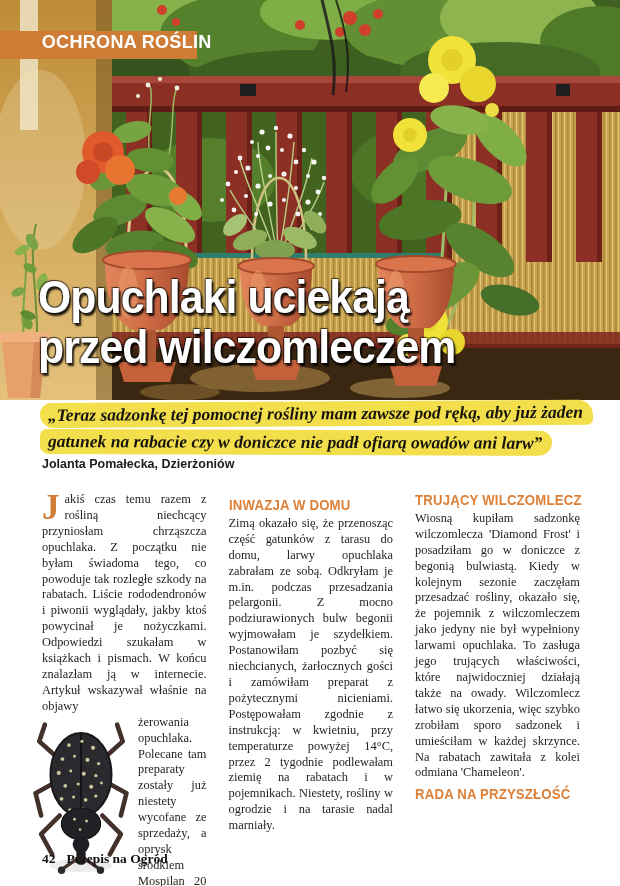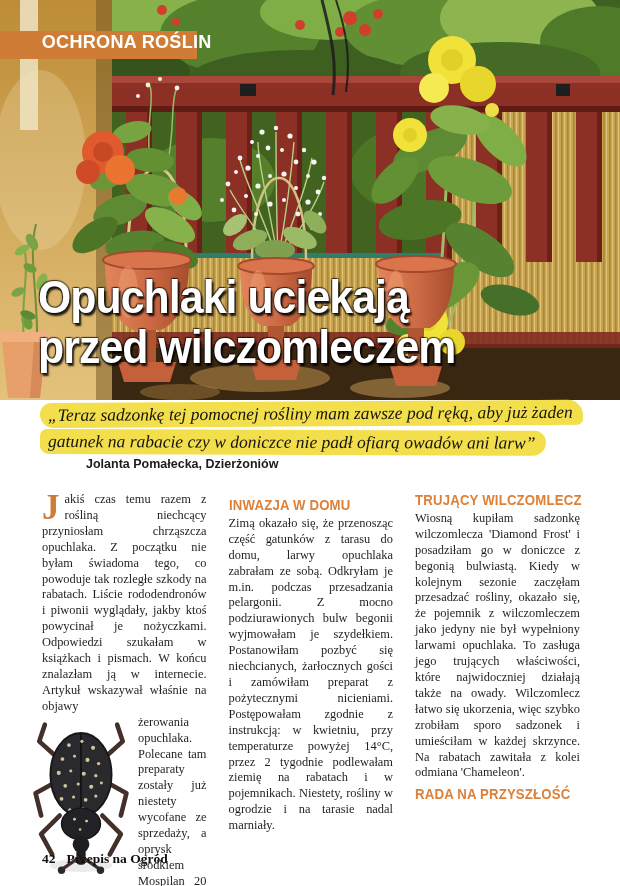--- a/index.html
+++ b/index.html
@@ -16,26 +16,26 @@
           transform-origin:left center;padding-left:44px;white-space:nowrap;}
   
   .headline{position:absolute;left:38px;top:272px;color:#fff;
           font-family:"Liberation Sans",sans-serif;font-weight:700;font-size:46px;
           line-height:50px;letter-spacing:-1px;transform:scaleX(.93);transform-origin:left top;
           text-shadow:2px 3px 2px rgba(0,0,0,.85), -1px -1px 1px rgba(0,0,0,.55),
                       1px -1px 1px rgba(0,0,0,.45), -1px 1px 1px rgba(0,0,0,.55);
           white-space:nowrap;}
   
   .quote{position:absolute;left:40px;top:403px;width:560px;
-         font-style:italic;font-weight:400;font-size:17.5px;line-height:24px;color:#17130f;}
+         font-style:italic;font-weight:700;font-size:17.5px;line-height:24px;color:#17130f;}
   .quote .hl{display:inline-block;background:#f2df4b;padding:0 10px 1px 8px;margin-bottom:1px;}
   .quote .l1{border-radius:12px 16px 6px 14px;transform:rotate(-.35deg);transform-origin:left center;}
   .quote .l2{border-radius:8px 14px 16px 10px;transform:rotate(.2deg);transform-origin:left center;}
   .author{position:absolute;left:42px;top:457px;font-family:"Liberation Sans",sans-serif;
-          font-weight:700;font-size:12.5px;color:#1c1c1c;margin-left:44px;}
+          font-weight:700;font-size:12.5px;color:#1c1c1c;}
   
   .cols{position:absolute;left:42px;top:492px;width:538px;height:358px;display:flex;gap:22px;}
   .col{width:165px;font-size:12.4px;line-height:15.9px;color:#221e1b;text-align:justify;
        hyphens:auto;}
   .col p{margin:0;}
   .dropcap{float:left;font-family:"Liberation Serif",serif;font-weight:700;font-size:35px;
        line-height:27px;color:#cf7d36;padding:2px 5px 0 0;}
   .sec-heading{font-family:"Liberation Sans",sans-serif;font-weight:700;font-size:15px;
        color:#dd8038;letter-spacing:.2px;transform:scaleX(.88);transform-origin:left center;
        white-space:nowrap;margin:5px 0 3px;}

